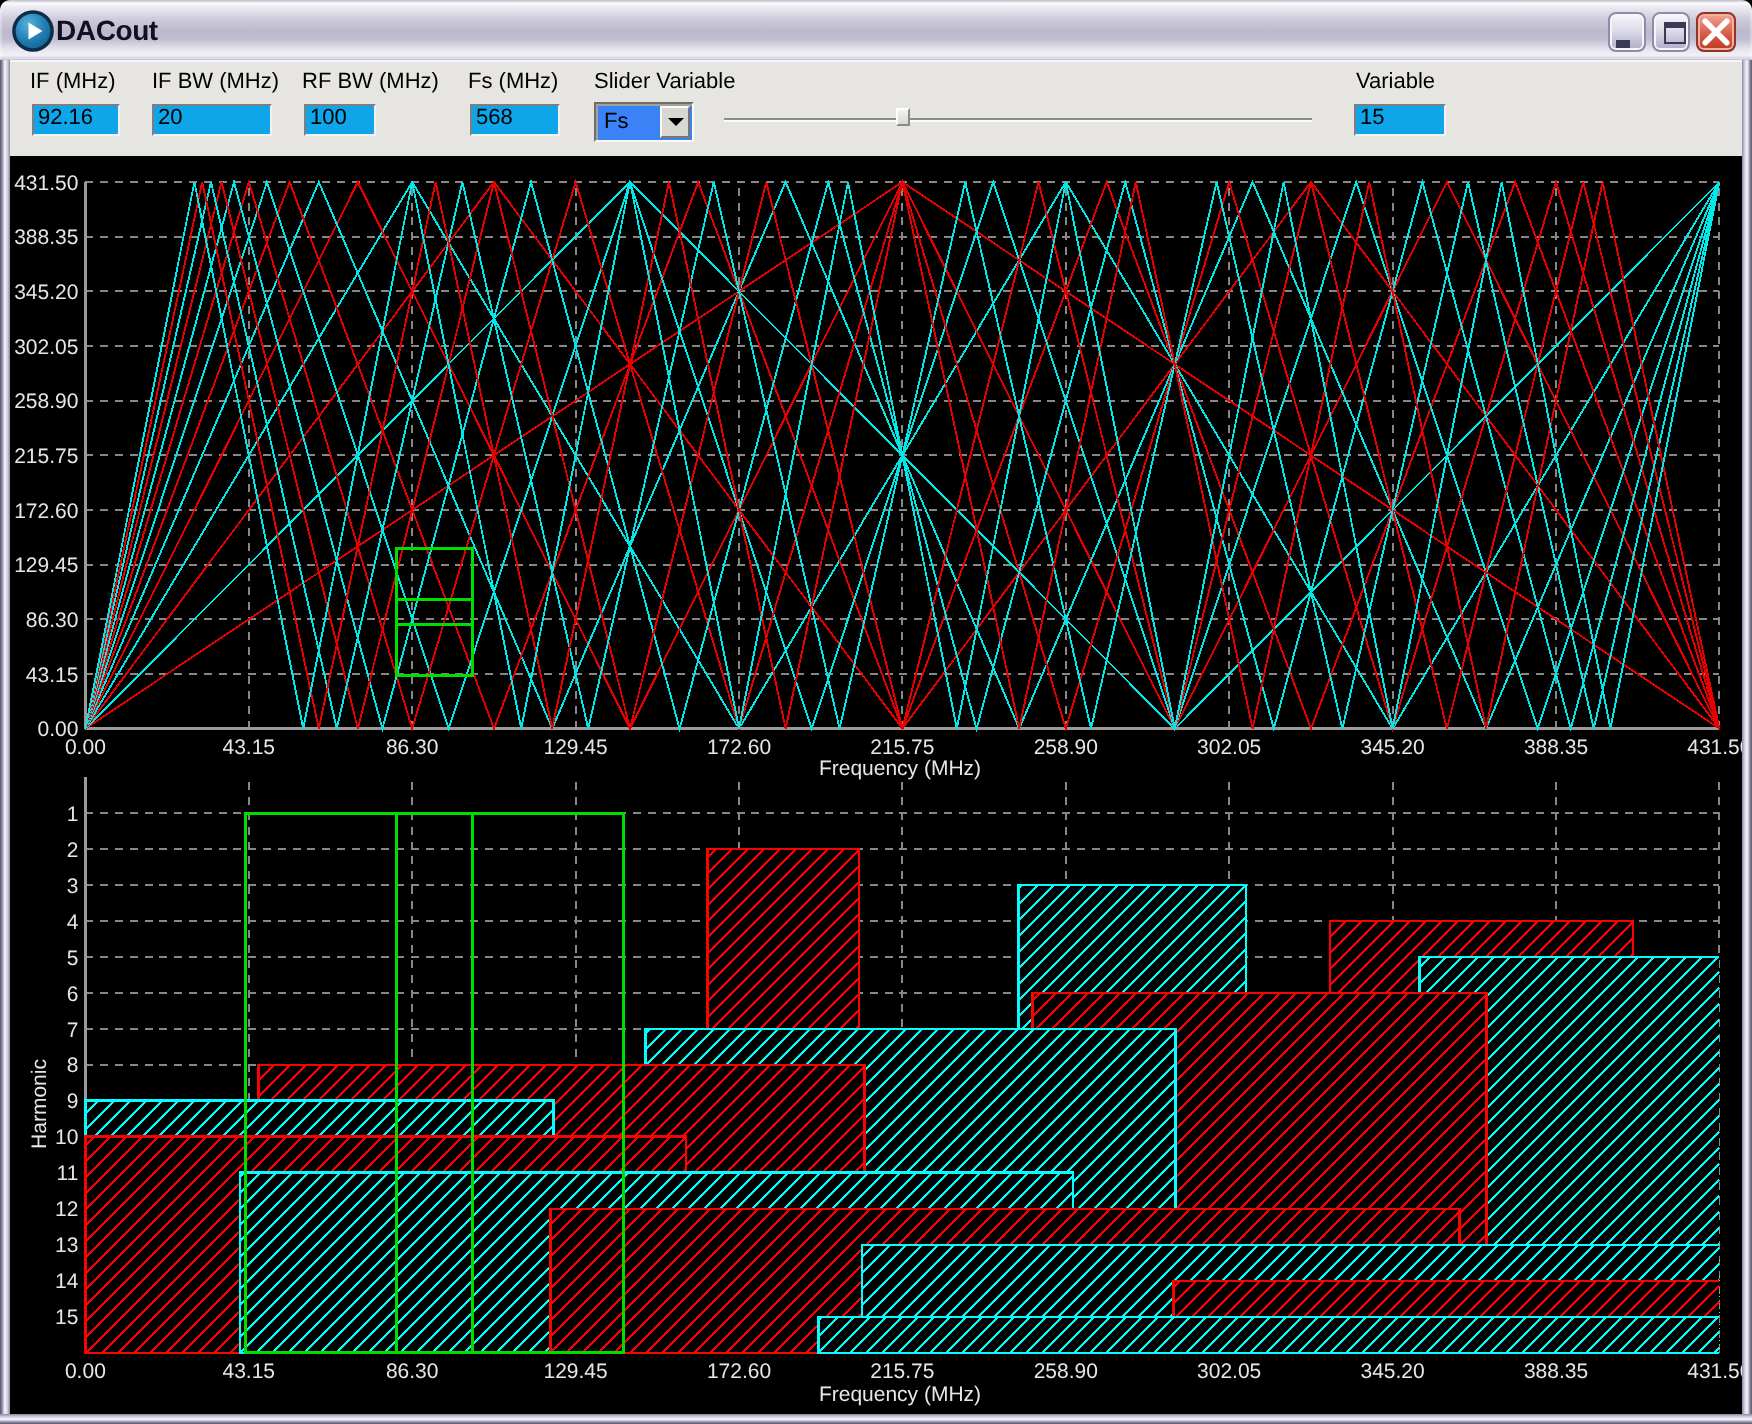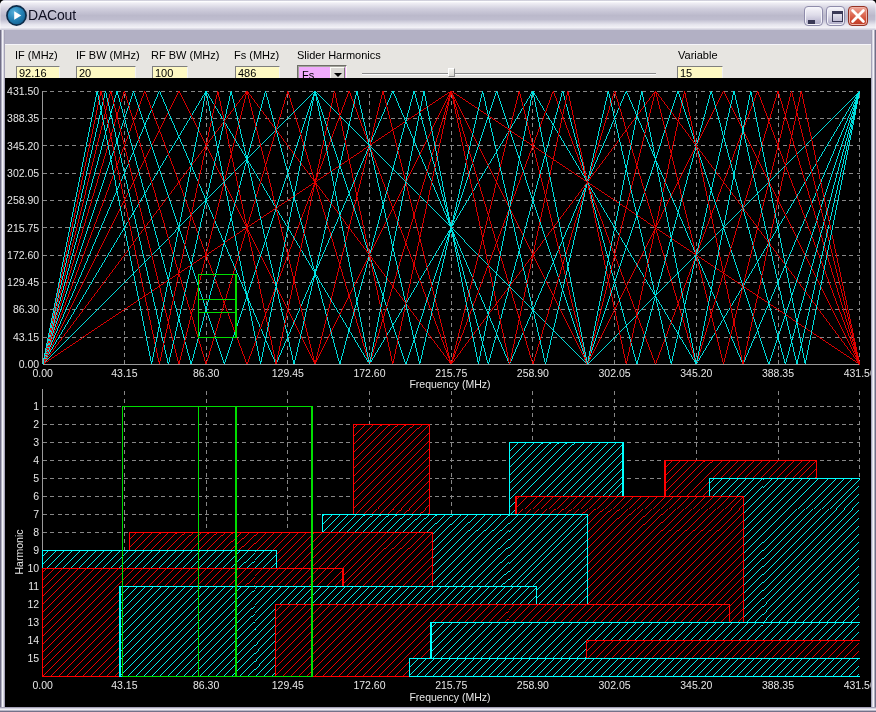--- a/index.html
+++ b/index.html
@@ -2,28 +2,28 @@
 <html><head><meta charset="utf-8"><style>
 *{margin:0;padding:0;box-sizing:border-box}
 html,body{width:876px;height:712px;overflow:hidden;background:#000;font-family:"Liberation Sans",sans-serif}
 #win{position:absolute;left:0;top:0;width:876px;height:712px;background:#b2b0c4;border-radius:6px 6px 0 0}
 #bl{position:absolute;left:0;top:30px;width:5px;height:677px;background:linear-gradient(90deg,#56546b 0%,#918ea6 22%,#f6f6fa 48%,#d5d3e0 72%,#8b88a1 100%)}
 #br{position:absolute;right:0;top:30px;width:5px;height:677px;background:linear-gradient(270deg,#56546b 0%,#918ea6 22%,#f6f6fa 48%,#d5d3e0 72%,#8b88a1 100%)}
 #bb{position:absolute;left:0;top:707px;width:876px;height:5px;background:linear-gradient(180deg,#8b88a1 0%,#d5d3e0 30%,#f6f6fa 55%,#918ea6 80%,#56546b 100%)}
 #titlebar{position:absolute;left:0;top:0;width:876px;height:30px;border-radius:5px 5px 0 0;
 background:linear-gradient(180deg,#9e9cb5 0%,#fdfdfe 5%,#efeef4 10%,#d0cedd 30%,#bbb9cb 52%,#bfbdcf 65%,#e6e5ee 82%,#f2f1f6 92%,#d5d3e0 97%,#a29fb7 100%);
 box-shadow:inset 0 0 0 1px rgba(255,255,255,.3)}
-#title{position:absolute;left:28px;top:7px;font-size:14px;font-weight:normal;color:#101022;letter-spacing:-0.2px}
+#title{position:absolute;left:28px;top:7px;font-size:14px;font-weight:bold;color:#101022;letter-spacing:-0.2px}
 .tbtn{position:absolute;top:6px;width:19px;height:19.5px;border-radius:4px;border:1px solid #8f8cab;box-shadow:inset 0 0 0 1px #f5f5fa}
 .silverbtn{background:linear-gradient(180deg,#f7f6fb 0%,#dedce9 45%,#c0bdd4 78%,#b0adc8 100%)}
 #bmin{left:804px}#bmax{left:826px}
 #bclose{left:848px;width:20px;height:20px;border-color:#963224;box-shadow:inset 0 0 0 1px #efb2a6;background:linear-gradient(180deg,#f0a79b 0%,#e07560 35%,#d14c35 70%,#bc3d27 100%)}
-#toolbar{position:absolute;left:5px;top:44px;width:866px;height:48px;background:#e7e5e1;border-top:1px solid #f6f5f9}
+#toolbar{position:absolute;left:5px;top:30px;width:866px;height:48px;background:#e7e5e1;border-top:1px solid #f6f5f9}
 .lbl{position:absolute;top:3.5px;font-size:11px;color:#000}
-.inp{position:absolute;top:21px;height:16px;background:#fef9c3;border:1px solid;border-color:#7f7f7f #f2f2f2 #f2f2f2 #7f7f7f;font-size:11px;color:#000;padding:0 0 0 2px}
+.inp{position:absolute;top:21px;height:16px;background:#0ea5e9;border:1px solid;border-color:#7f7f7f #f2f2f2 #f2f2f2 #7f7f7f;font-size:11px;color:#000;padding:0 0 0 2px}
 #client{position:absolute;left:5px;top:78px;width:866px;height:629px;background:#000}
 </style></head><body>
 <div id="win">
 <div id="titlebar">
 <svg width="21" height="21" style="position:absolute;left:6px;top:5px" viewBox="0 0 22 22">
 <defs>
           <radialGradient id="icg" cx="38%" cy="32%" r="75%">
             <stop offset="0%" stop-color="#57b1dc"></stop>
             <stop offset="55%" stop-color="#2380b4"></stop>
             <stop offset="100%" stop-color="#145e8e"></stop>
@@ -46,23 +46,23 @@
       </div>
 </div>
 <div id="toolbar">
 <div class="lbl" style="left:10px">IF (MHz)</div>
       <div class="inp" style="left:11px;width:44px">92.16</div>
 <div class="lbl" style="left:71px">IF BW (MHz)</div>
       <div class="inp" style="left:71px;width:60px">20</div>
 <div class="lbl" style="left:146px">RF BW (MHz)</div>
       <div class="inp" style="left:147px;width:36px">100</div>
 <div class="lbl" style="left:229px">Fs (MHz)</div>
-      <div class="inp" style="left:230px;width:45px">486</div>
-<div class="lbl" style="left:292px">Slider Harmonics</div>
-<div style="position:absolute;left:292px;top:20px;width:50px;height:20px;background:#f0abfc;border:1px solid;border-color:#6f6f68 #fbfbf3 #fbfbf3 #6f6f68;box-shadow:inset 1px 1px 0 #a3a39b;font-size:11px;padding:3px 0 1px 4px">Fs<div style="position:absolute;right:1px;top:1px;width:15px;height:16px;background:#d9d7d2;border:1px solid;border-color:#fcfcf6 #77776f #77776f #fcfcf6">
+      <div class="inp" style="left:230px;width:45px">568</div>
+<div class="lbl" style="left:292px">Slider Variable</div>
+<div style="position:absolute;left:292px;top:20px;width:50px;height:20px;background:#3b82f6;border:1px solid;border-color:#6f6f68 #fbfbf3 #fbfbf3 #6f6f68;box-shadow:inset 1px 1px 0 #a3a39b;font-size:11px;padding:3px 0 1px 4px">Fs<div style="position:absolute;right:1px;top:1px;width:15px;height:16px;background:#d9d7d2;border:1px solid;border-color:#fcfcf6 #77776f #77776f #fcfcf6">
           <div style="position:absolute;left:2.5px;top:5px;width:0;height:0;border:4.5px solid transparent;border-top:4.5px solid #000;border-bottom:none"></div>
         </div></div>
 <div style="position:absolute;left:357px;top:28px;width:294px;height:2px;background:#8c8c8c;border-bottom:1px solid #fbfbfb"></div>
 <div style="position:absolute;left:443px;top:23px;width:7px;height:9px;background:linear-gradient(180deg,#f4f3ef,#d9d7d0);border:1px solid #8a8a8a;border-top-color:#fff;border-left-color:#fff"></div>
 <div class="lbl" style="left:673px">Variable</div>
       <div class="inp" style="left:672px;width:46px">15</div>
 </div>
 <div id="client"></div>
 <div id="bl"></div>
     <div id="br"></div>

